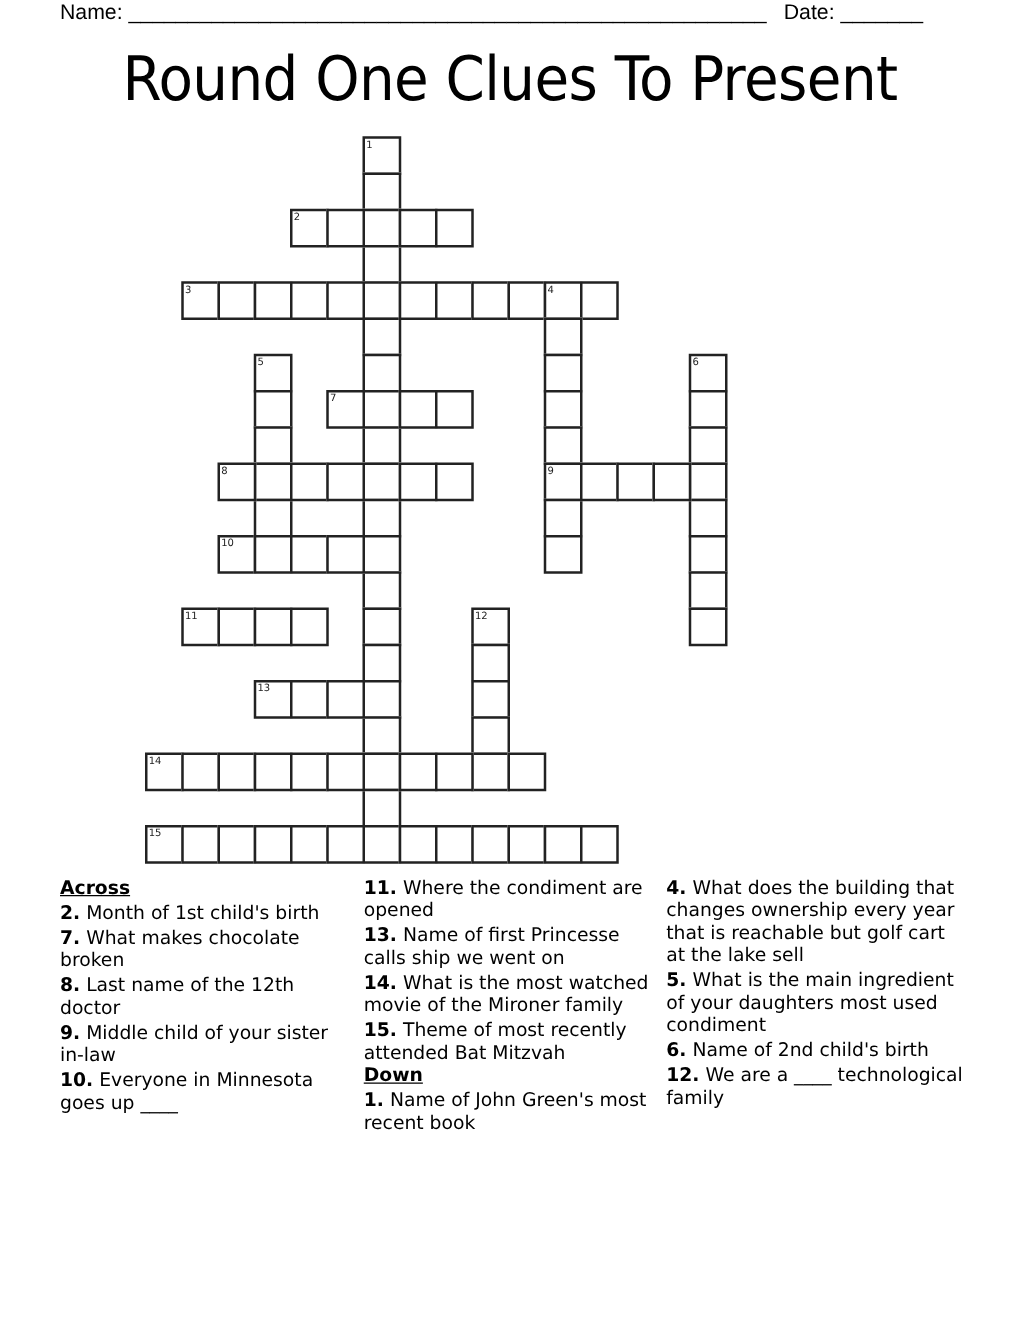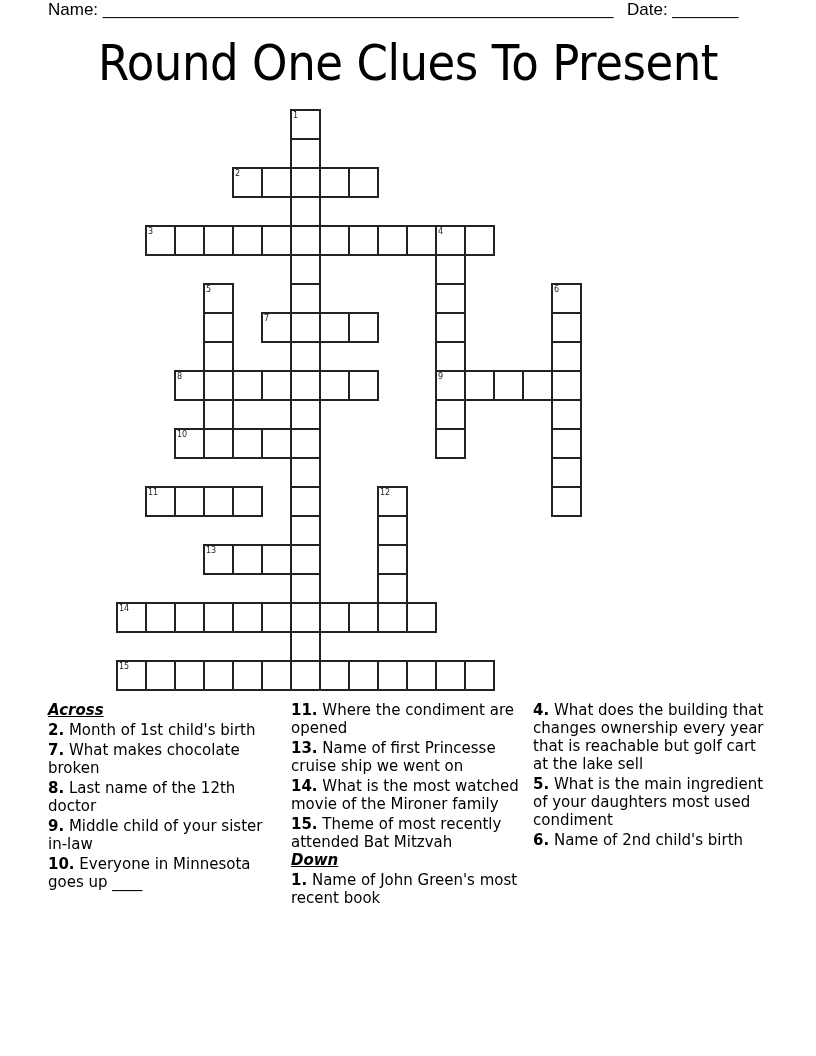--- a/index.html
+++ b/index.html
@@ -9,21 +9,21 @@
   .hdr-date { left:627px; }
   .title { position:absolute; top:34px; left:0; width:816px; text-align:center;
            font-family:"DejaVu Sans", sans-serif; font-size:49px; line-height:60px; letter-spacing:-0.5px; transform:scaleX(0.92); transform-origin:center; }
   #grid { position:absolute; left:0; top:0; width:816px; height:700px; }
   .cell { position:absolute; width:29px; height:29px; box-sizing:border-box; border:2px solid #222; background:#fff; margin-left:-1px; margin-top:-1px; width:31px; height:31px; }
   .cell .num { position:absolute; left:1px; top:0px; font-family:"DejaVu Sans", sans-serif; font-size:8px; line-height:9px; color:#222; }
   .clues { position:absolute; top:701px; font-family:"DejaVu Sans", sans-serif; font-size:15px; line-height:18px; }
   .col1 { left:48px; width:230px; }
   .col2 { left:291px; width:230px; }
   .col3 { left:533px; width:240px; }
-  .sect { font-weight:bold; text-decoration:underline; margin-bottom:2px;font-style:italic; }
+  .sect { font-weight:bold; text-decoration:underline; margin-bottom:2px; }
   .clue { margin-bottom:2px; }
   .clue b { font-weight:bold; }
 </style>
 </head>
 <body>
 
 <div class="hdr hdr-name">Name: ______________________________________________________</div>
 <div class="hdr hdr-date">Date: _______</div>
 
 <div class="title">Round One Clues To Present</div>
@@ -168,24 +168,25 @@
   <div class="sect">Across</div>
   <div class="clue"><b>2.</b> <span>Month of 1st child's birth</span></div>
   <div class="clue"><b>7.</b> <span>What makes chocolate broken</span></div>
   <div class="clue"><b>8.</b> <span>Last name of the 12th doctor</span></div>
   <div class="clue"><b>9.</b> <span>Middle child of your sister in-law</span></div>
   <div class="clue"><b>10.</b> <span>Everyone in Minnesota goes up ____</span></div>
 </div>
 
 <div class="clues col2">
   <div class="clue"><b>11.</b> <span>Where the condiment are opened</span></div>
-  <div class="clue"><b>13.</b> <span>Name of first Princesse cruise ship we went on</span></div>
+  <div class="clue"><b>13.</b> <span>Name of first Princesse calls ship we went on</span></div>
   <div class="clue"><b>14.</b> <span>What is the most watched movie of the Mironer family</span></div>
   <div class="clue" style="margin-bottom:0"><b>15.</b> <span>Theme of most recently attended Bat Mitzvah</span></div>
   <div class="sect">Down</div>
   <div class="clue"><b>1.</b> <span>Name of John Green's most recent book</span></div>
 </div>
 
 <div class="clues col3">
   <div class="clue"><b>4.</b> <span>What does the building that changes ownership every year that is reachable but golf cart at the lake sell</span></div>
   <div class="clue"><b>5.</b> <span>What is the main ingredient of your daughters most used condiment</span></div>
   <div class="clue"><b>6.</b> <span>Name of 2nd child's birth</span></div>
+  <div class="clue"><b>12.</b> <span>We are a ____ technological family</span></div>
 </div>
 
 </body></html>

